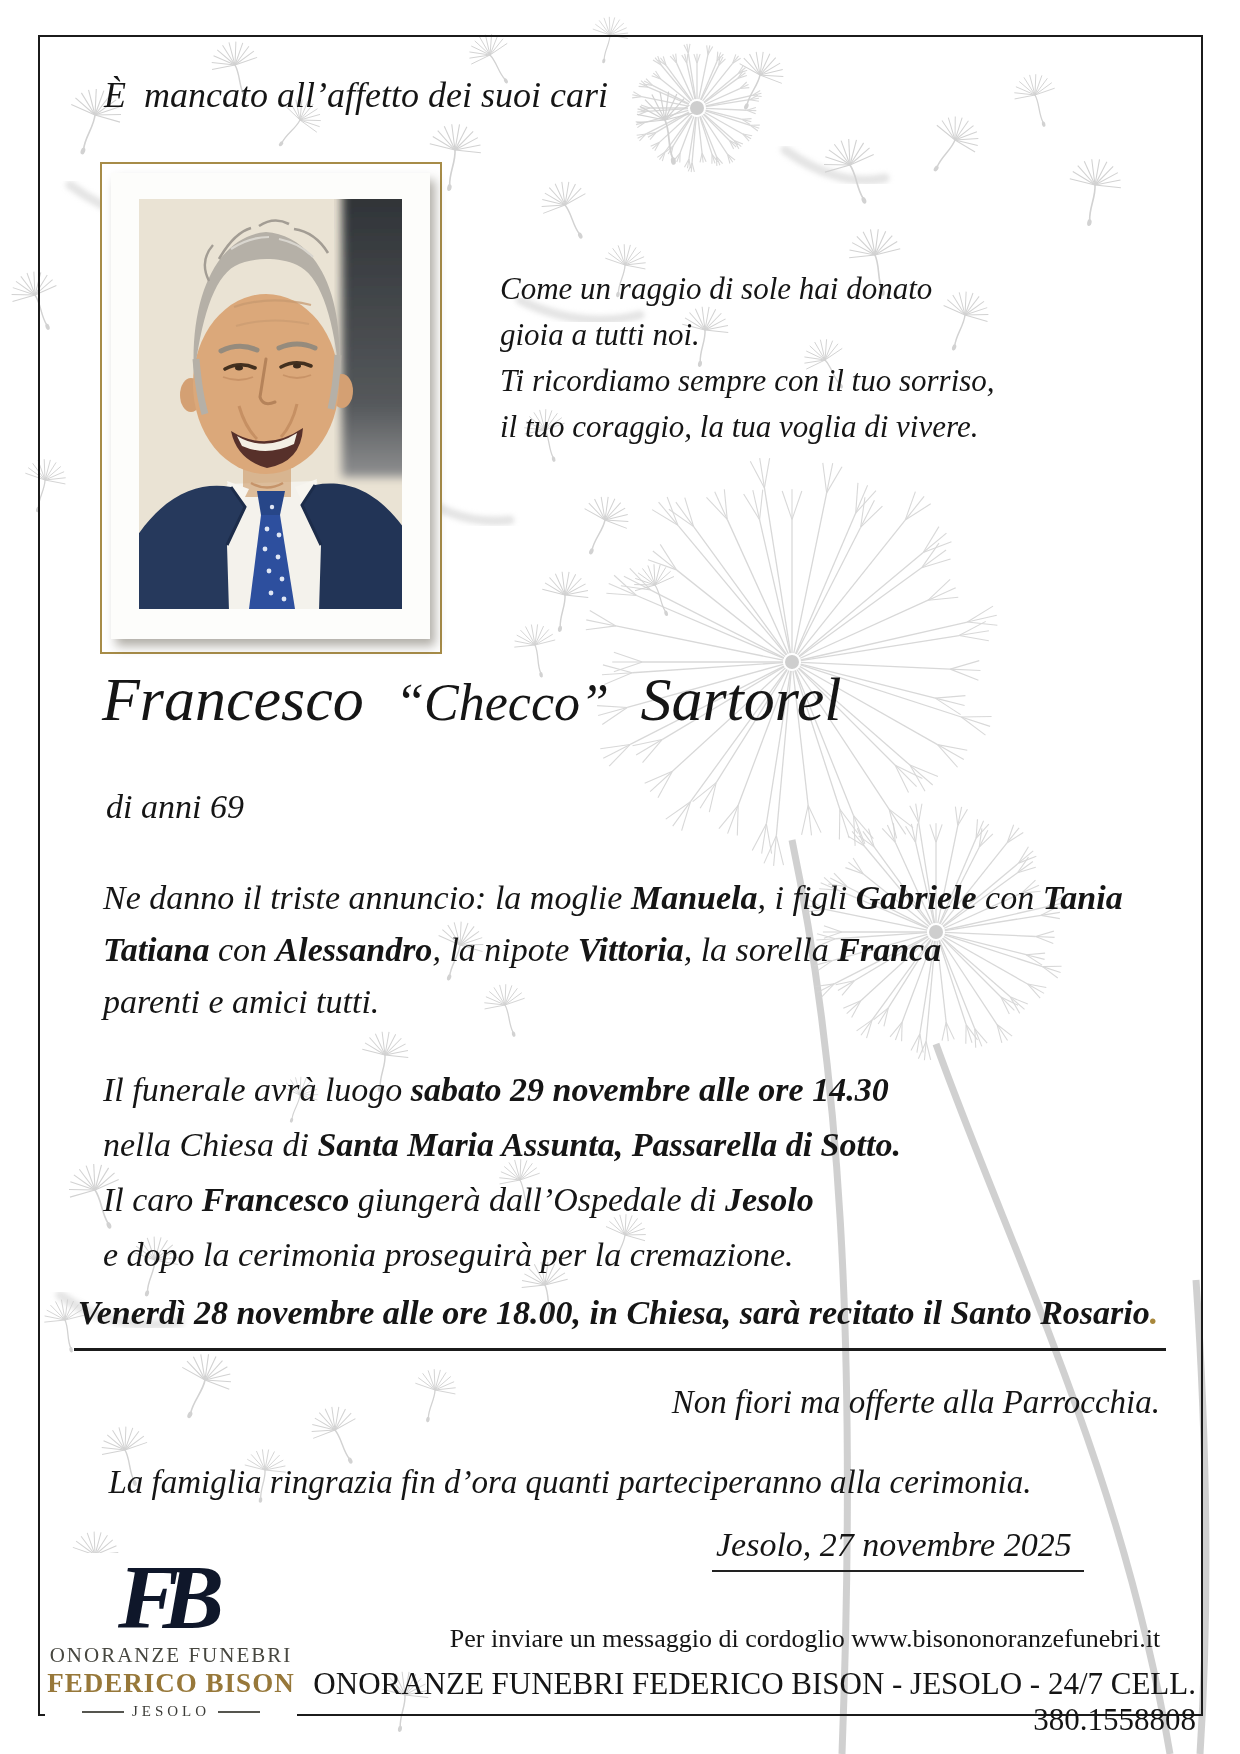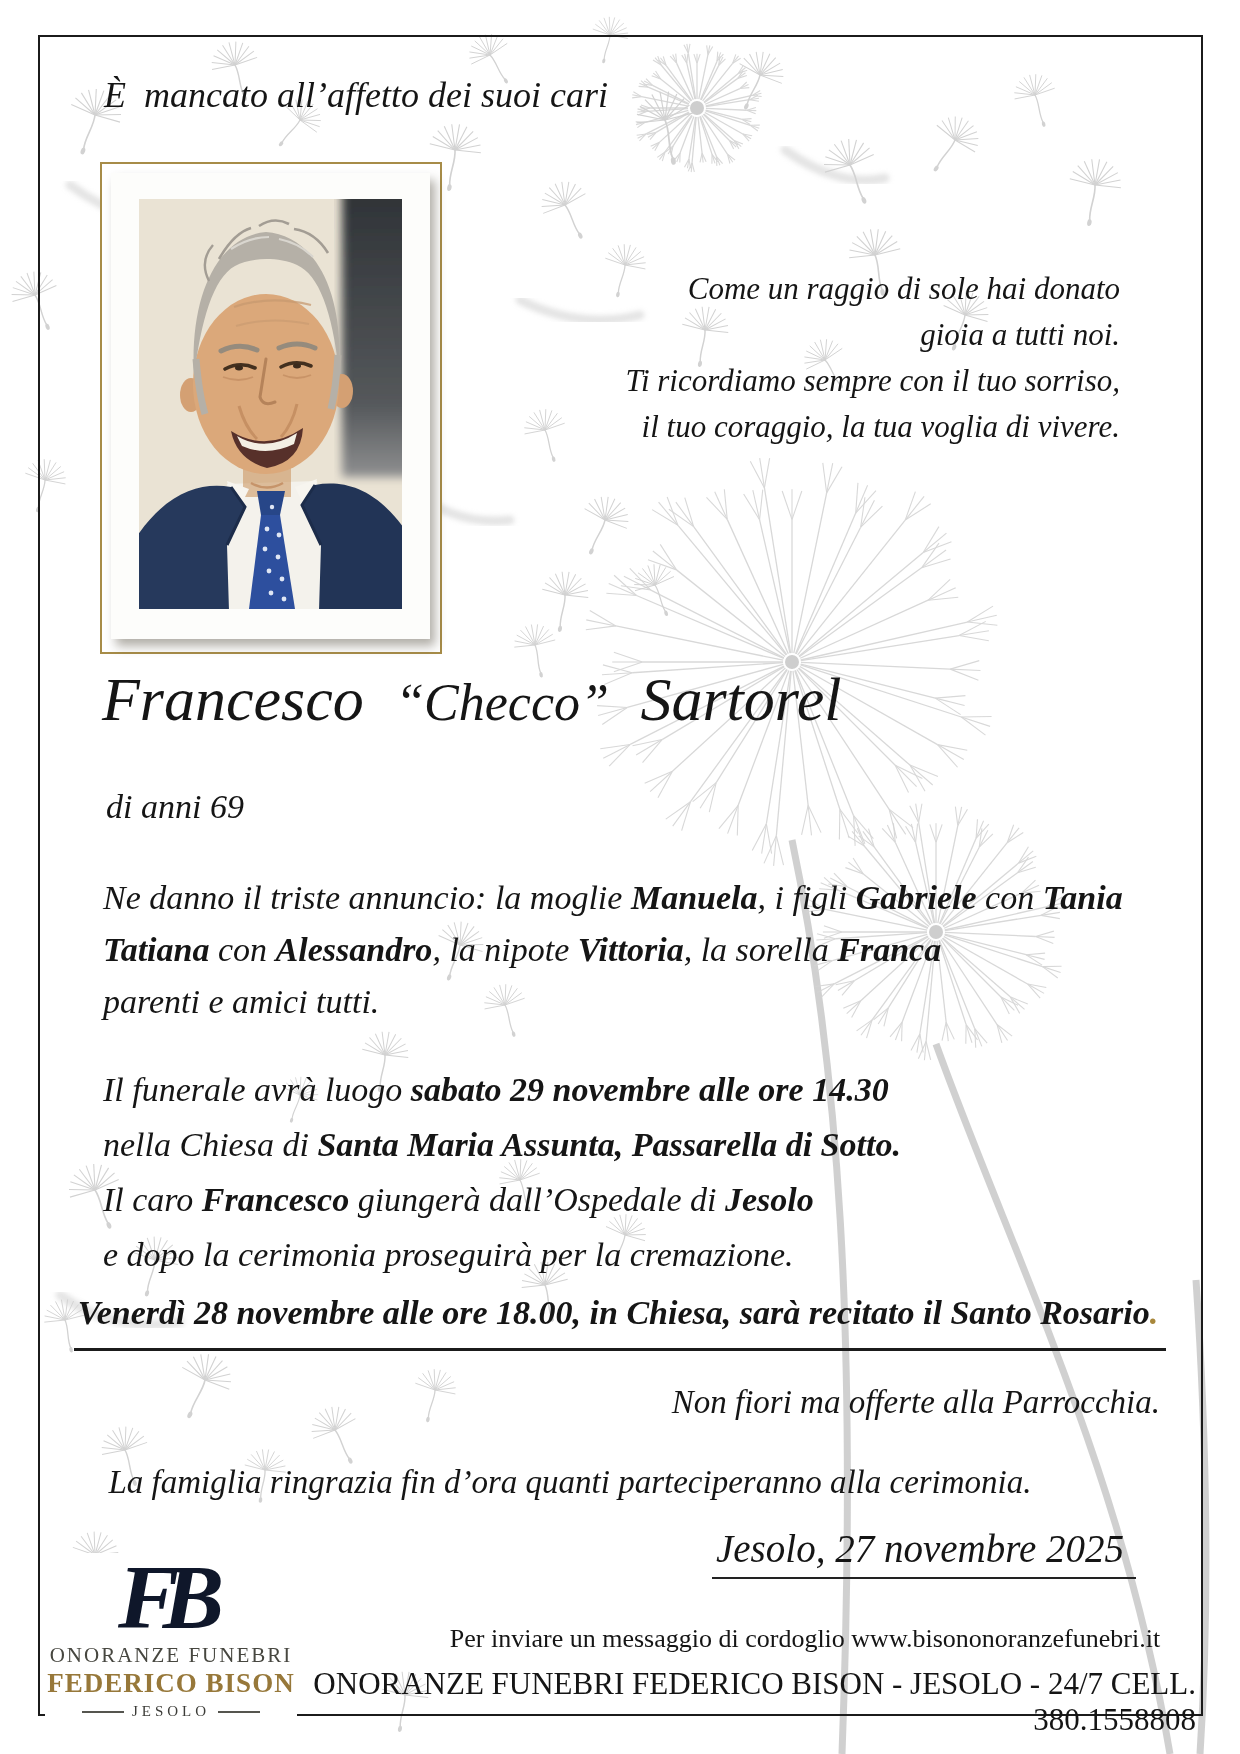--- a/index.html
+++ b/index.html
@@ -8,38 +8,38 @@
   #decor{position:absolute;left:0;top:0;width:1240px;height:1754px;z-index:0;}
   .frame{position:absolute;left:38px;top:35px;width:1161px;height:1677px;
          border:2px solid #1b1b1b;z-index:1;pointer-events:none;}
   .layer{position:absolute;z-index:2;}
   .header{left:104px;top:74px;font-style:italic;font-size:36px;white-space:pre;}
   .photo-frame{left:100px;top:162px;width:342px;height:492px;border:2px solid #a78c48;
                background:#fff;box-sizing:border-box;padding:9px 10px 13px 9px;}
   .matte{width:100%;height:100%;background:#fdfdfb;box-sizing:border-box;
          box-shadow:5px 7px 10px rgba(82,76,60,.45);padding:26px 28px 30px 28px;}
   .portrait{width:100%;height:100%;display:block;}
-  .poem{left:500px;top:266px;width:620px;text-align:right;font-style:italic;
+  .poem{left:500px;top:266px;width:620px;text-align:left;font-style:italic;
         font-size:31px;line-height:46px;}
   .name{left:102px;top:664px;margin:0;font-style:italic;font-weight:400;
         white-space:pre;word-spacing:16px;}
   .nx{font-size:62px;}
   .nl{font-size:52px;}
   .age{left:106px;top:788px;font-style:italic;font-size:34px;}
   .announce{left:103px;top:872px;font-style:italic;font-size:34px;line-height:52px;}
   .funeral{left:103px;top:1062px;font-style:italic;font-size:34px;line-height:55px;}
   .b{font-weight:bold;}
   .gold{color:#a8873b;}
   .rosary-wrap{left:0;top:1294px;width:1240px;text-align:center;}
   .rosary{display:inline-block;font-style:italic;font-weight:bold;font-size:34px;
           border-bottom:3px solid #1b1b1b;padding:0 8px 16px 4px;}
   .flowers{left:0;top:1384px;width:1160px;text-align:right;font-style:italic;font-size:33px;}
   .thanks{left:0;top:1464px;width:1140px;text-align:center;font-style:italic;font-size:33px;}
   .dateline-wrap{left:712px;top:1526px;}
-  .dateline{display:inline-block;font-style:italic;font-size:39px;
+  .dateline{display:inline-block;font-style:italic;font-size:34px;
             border-bottom:2px solid #222;padding:0 12px 6px 4px;}
   .logo{left:45px;top:1553px;width:248px;background:#fff;text-align:center;
         padding:0 2px 10px 2px;z-index:3;}
   .monogram{font-style:italic;font-weight:bold;font-size:92px;line-height:88px;
             color:#0f172a;letter-spacing:-0.18em;padding-right:0.18em;}
   .logo-line1{font-size:21px;letter-spacing:2px;color:#474740;margin-top:2px;}
   .logo-line2{font-size:27px;font-weight:bold;letter-spacing:1px;color:#97783a;margin-top:0;}
   .logo-line3{font-size:15px;letter-spacing:4px;color:#3c3c38;margin-top:4px;
               display:flex;align-items:center;justify-content:center;gap:8px;}
   .dash{display:inline-block;width:42px;height:2px;background:#55554f;}

